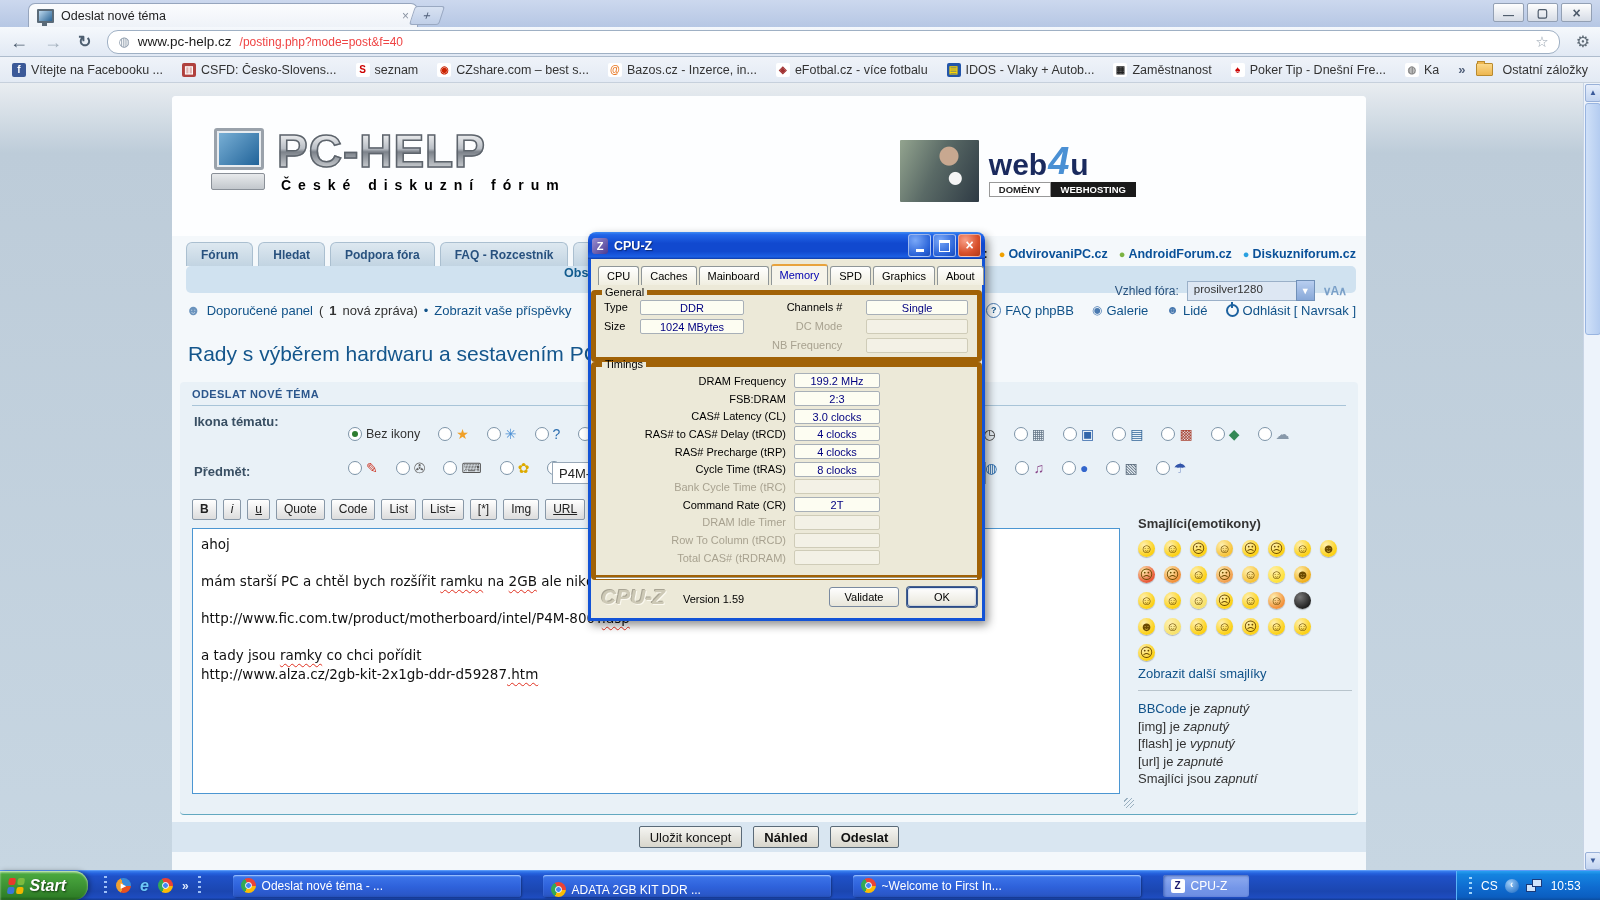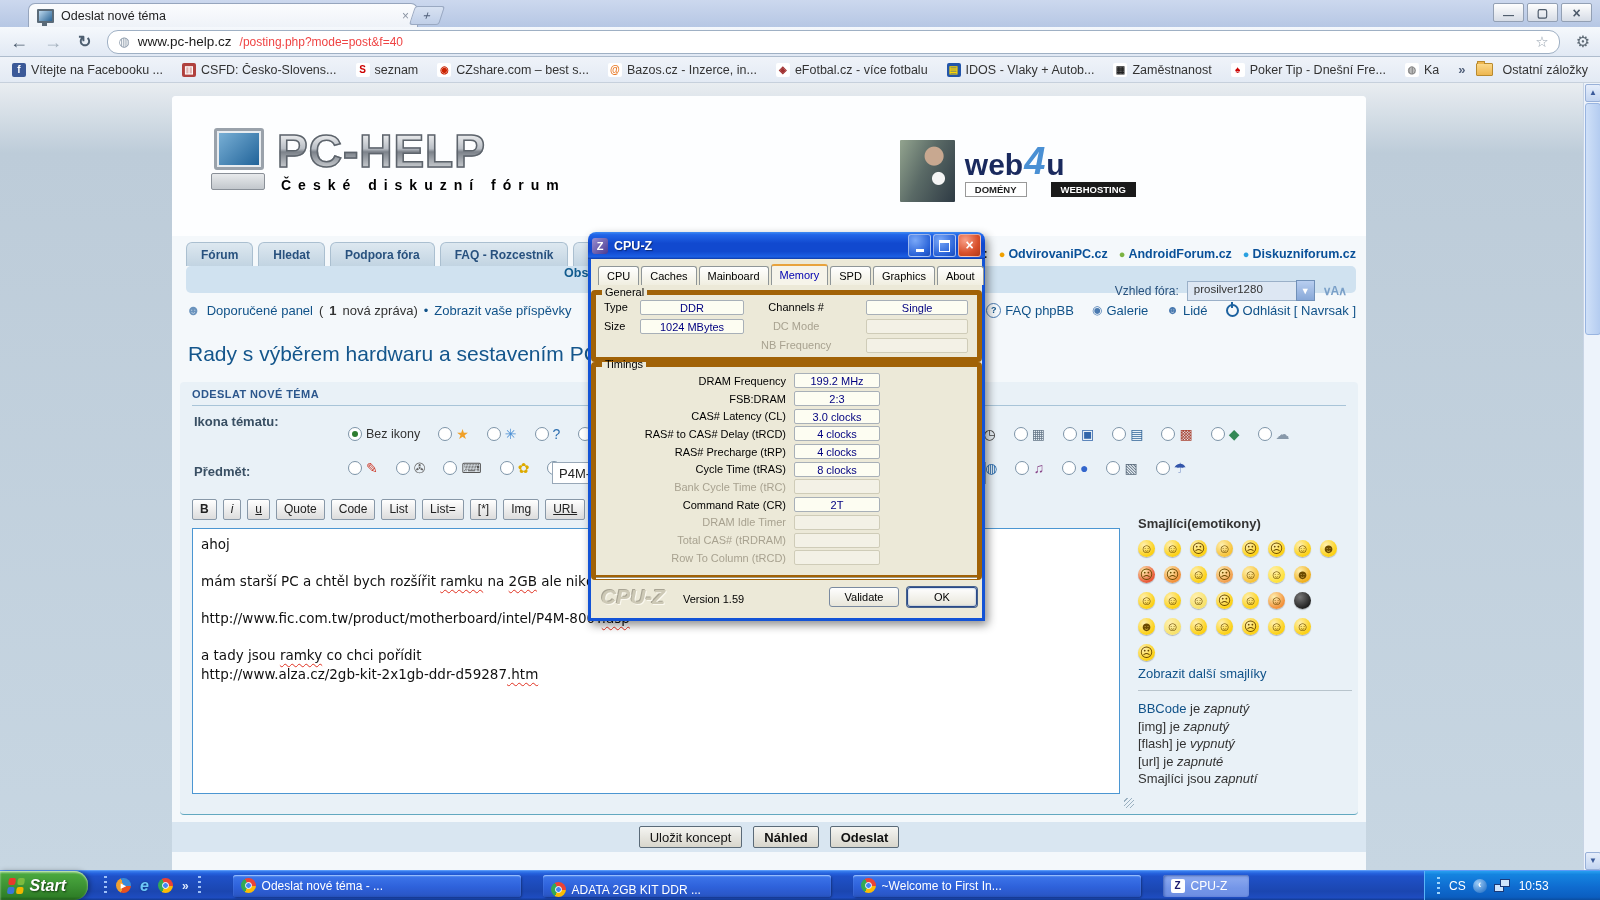--- a/index.html
+++ b/index.html
@@ -87,21 +87,21 @@
   #banner{position:absolute;left:728px;top:44px;width:236px;height:62px;display:flex;align-items:center;}
   .banner-photo{width:96px;height:62px;border-radius:1px;
     background:
       radial-gradient(circle at 62% 26%,#c8a890 9px,transparent 10px),
       radial-gradient(circle at 70% 62%,#f5f5f5 6px,transparent 7px),
       linear-gradient(115deg,#93a48f 0%,#5a6a66 45%,#2e3a44 100%);}
   .banner-brand{padding-left:10px;display:flex;flex-direction:column;}
   .brand-line{display:flex;align-items:flex-end;line-height:.85;}
   .brand-web,.brand-u{font-size:30px;font-weight:bold;color:#1a2a5e;}
   .brand-4{font-size:38px;font-weight:bold;color:#4a90d4;font-style:italic;margin:0 1px;}
-  .banner-tags{display:flex;margin-top:4px;gap:24px;}
+  .banner-tags{display:flex;margin-top:4px;}
   .tagL{background:#fff;color:#222;border:1px solid #999;font-size:9.5px;font-weight:bold;padding:1px 9px;}
   .tagR{background:#1a1a1a;color:#fff;border:1px solid #1a1a1a;font-size:9.5px;font-weight:bold;padding:1px 9px;}
 
   
   #navrow{position:absolute;left:14px;right:10px;top:144px;height:26px;display:flex;align-items:flex-end;justify-content:space-between;}
   #nav-tabs{display:flex;gap:5px;}
   .ftab{padding:5px 14px 4px;background:linear-gradient(#dde8f0,#c2d4e2);border:1px solid #aabfd0;border-bottom:none;
     border-radius:6px 6px 0 0;font-size:12px;font-weight:bold;color:#28517e;}
   #partner{display:flex;align-items:center;gap:11px;font-size:12.5px;font-weight:bold;margin-bottom:5px;}
   #partner-label{color:#222;}
@@ -203,21 +203,21 @@
   .cz-tab.active{color:#0000b0;border-top:2px solid #e8a33d;background:#f6f4ea;padding-bottom:4px;}
   .cz-group{position:absolute;left:0;width:381px;border:5px solid #a16207;border-radius:4px;margin:0;padding:0;}
   .cz-group legend{font-size:11px;color:#000;margin-left:6px;padding:0 3px;}
   #cz-general{top:27px;height:66px;}
   #cz-timings{top:99px;height:212px;}
   .g-cols{display:flex;padding:1px 8px 0;}
   .g-col-l{width:146px;} .g-col-r{width:218px;}
   .g-row{display:flex;align-items:center;height:16px;margin-bottom:3px;}
   .g-lab{font-size:11px;color:#000;}
   .g-col-l .g-lab{width:36px;}
-  .g-col-r .g-lab{width:100px;text-align:center;padding-right:24px;}
+  .g-col-r .g-lab{width:100px;text-align:right;padding-right:24px;}
   .cz-field{height:15px;background:#fdfdf2;border:1px solid #a8b0b8;border-radius:2px;
     font-size:11px;color:#000080;text-align:center;line-height:15px;box-sizing:border-box;}
   .g-col-l .cz-field{width:104px;} .g-col-r .cz-field{width:110px;}
   .dis .g-lab,.tm-row.dis .tm-label{color:#a8a290;}
   .dis .cz-field,.tm-row.dis .tm-field{background:#f3f1e6;border-color:#cfccb8;}
   #tm-rows{padding-top:2px;}
   .tm-row{display:flex;align-items:center;height:17.7px;}
   .tm-label{width:190px;text-align:right;padding-right:8px;font-size:11px;color:#000;}
   .tm-field{width:86px;height:15px;background:#fdfdf2;border:1px solid #a8b0b8;border-radius:2px;
     font-size:11px;color:#000080;text-align:center;line-height:15px;box-sizing:border-box;}
@@ -256,21 +256,21 @@
   #taskbtns{display:flex;gap:22px;margin-left:22px;}
   .taskbtn{height:22px;border-radius:3px;color:#fff;font-size:12px;display:flex;align-items:center;gap:6px;
     padding:0 8px;box-s1izing:border-box;box-sizing:border-box;overflow:hidden;white-space:nowrap;
     background:linear-gradient(180deg,#5a94f4 0,#3a72e8 12%,#2e61da 55%,#2a57c8 90%,#2450b8 100%);
     box-shadow:inset 0 1px 1px #9cc0fc,1px 1px 2px rgba(0,0,0,.3);}
   .taskbtn.active{background:linear-gradient(180deg,#a4bdf4 0,#88a6ee 15%,#7496e8 60%,#6d8ee2 100%);
     box-shadow:inset 1px 1px 3px #3a5cb0;}
   .ztask{width:14px;height:14px;background:#fff;border-radius:2px;color:#1a1a6e;font-size:10px;font-weight:bold;
     display:inline-flex;align-items:center;justify-content:center;flex:0 0 auto;}
   .ztask::after{content:"Z";}
-  #tray{position:absolute;right:0;top:0;height:29px;width:176px;display:flex;align-items:center;gap:7px;
+  #tray{position:absolute;right:0;top:0;height:29px;width:144px;display:flex;align-items:center;gap:7px;
     padding:0 12px 0 12px;box-sizing:border-box;color:#fff;font-size:12px;
     background:linear-gradient(180deg,#28a0f0 0,#1484e0 12%,#0f6cd0 55%,#0b5ec0 90%,#0a4da0 100%);
     border-left:1px solid #5ab4f8;}
   #tray::before{content:"";width:3px;height:18px;margin-right:2px;
     background:repeating-linear-gradient(180deg,#9ed4fc 0 2px,transparent 2px 5px);}
   .tray-ball{width:14px;height:14px;border-radius:50%;background:radial-gradient(circle at 35% 30%,#9ecdf8,#1565c0);
     color:#fff;font-size:10px;font-weight:bold;display:flex;align-items:center;justify-content:center;}
   .tray-ball::after{content:"‹";margin-top:-2px;}
   .net-ic{width:16px;height:13px;position:relative;}
   .net-ic::before,.net-ic::after{content:"";position:absolute;width:8px;height:6px;background:#cfe4fc;border:1px solid #1a3a7a;}
@@ -815,25 +815,25 @@
             </div>
             <div class="tm-row">
               <span class="tm-label">Command Rate (CR)</span>
               <span class="tm-field">2T</span>
             </div>
             <div class="tm-row dis">
               <span class="tm-label">DRAM Idle Timer</span>
               <span class="tm-field"></span>
             </div>
             <div class="tm-row dis">
+              <span class="tm-label">Row To Column (tRCD)</span>
+              <span class="tm-field"></span>
+            </div>
+            <div class="tm-row dis">
               <span class="tm-label">Total CAS# (tRDRAM)</span>
-              <span class="tm-field"></span>
-            </div>
-            <div class="tm-row dis">
-              <span class="tm-label">Row To Column (tRCD)</span>
               <span class="tm-field"></span>
             </div>
           </div>
       </fieldset>
 
       <div class="cz-groove"></div>
       <div class="cz-logo">CPU-Z</div>
       <div class="cz-ver">Version 1.59</div>
       <button class="cz-btn" id="cz-validate">Validate</button>
       <button class="cz-btn" id="cz-ok">OK</button>

